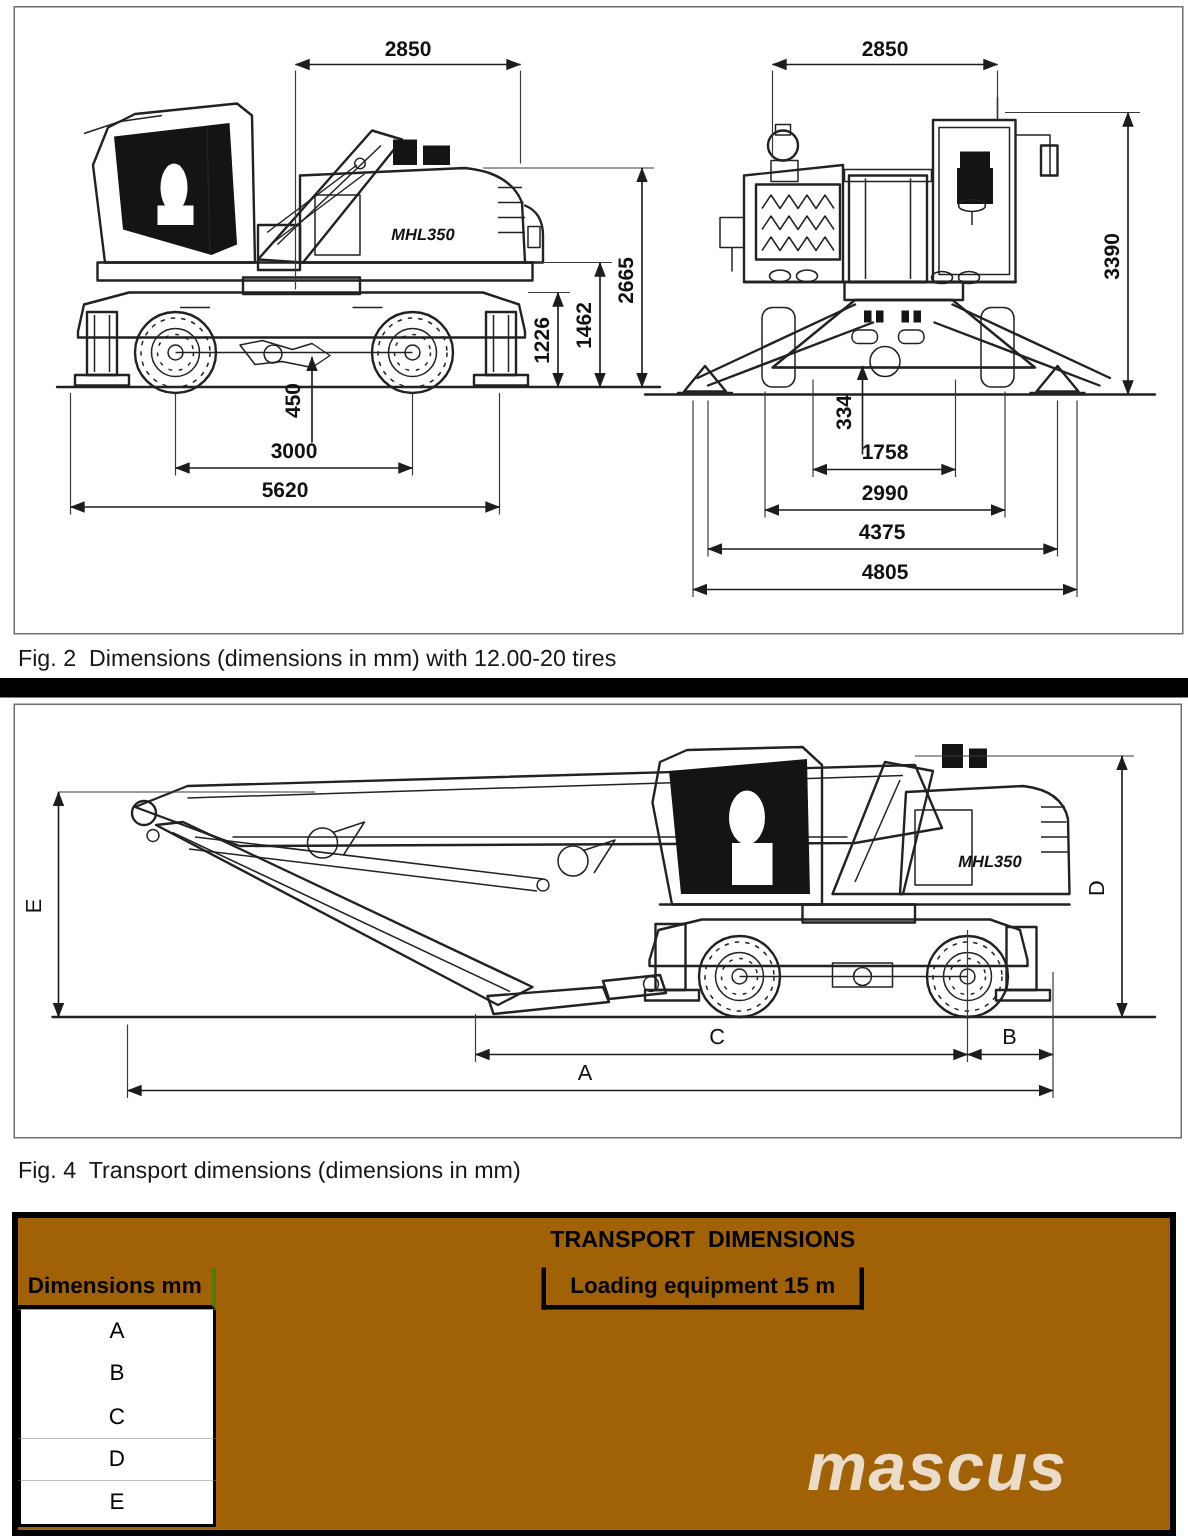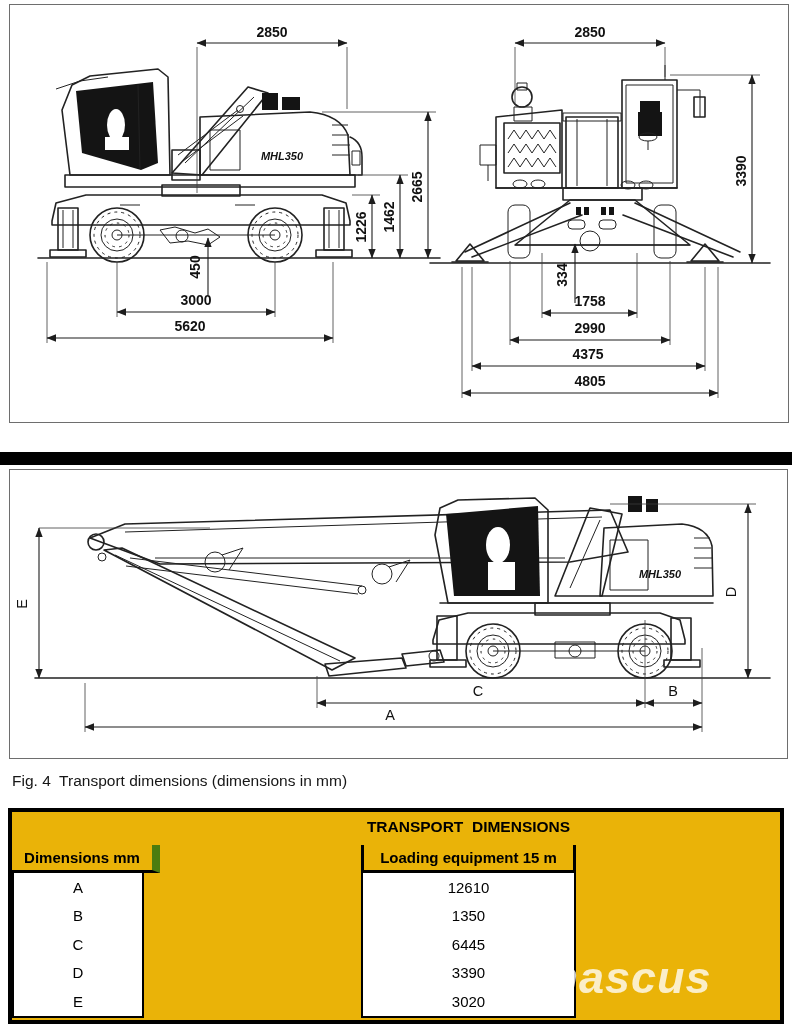--- a/index.html
+++ b/index.html
@@ -6,27 +6,27 @@
   .page{position:relative;width:792px;height:1024px;background:#fff;overflow:hidden;
         font-family:"Liberation Sans",sans-serif;color:#141414;}
   .figbox{position:absolute;border:1.5px solid #6e6e6e;background:#fff;box-sizing:border-box;}
   #fig2box{left:9px;top:4px;width:780px;height:419px;}
   #fig3box{left:9px;top:469px;width:779px;height:290px;}
   .figbox svg{position:absolute;left:0;top:0;}
   .caption{position:absolute;left:12px;font-size:15.5px;color:#161616;white-space:pre;}
   #cap2{top:431px;}
   #cap3{top:772px;}
   .sepbar{position:absolute;left:0;top:452px;width:792px;height:13px;background:#000;}
-  .tbl{position:absolute;left:8px;top:808px;width:776px;height:216px;background:#eab308;
+  .tbl{position:absolute;left:8px;top:808px;width:776px;height:216px;background:#a16207;
        border:4px solid #000;box-sizing:border-box;padding-left:45px;}
   .tbl-title{position:absolute;left:345px;top:6px;width:223px;text-align:center;
        font-weight:bold;font-size:15.5px;white-space:pre;color:#000;}
   .hcell{position:absolute;top:33px;height:28px;display:flex;align-items:center;justify-content:center;
        font-weight:bold;font-size:15px;box-sizing:border-box;border-bottom:3px solid #000;color:#000;}
-  #hcell-dim{left:0;width:148px;border-right:8px solid #4d7c0f;}
+  #hcell-dim{left:0;width:132px;border-right:3px solid #4d7c0f;}
   #hcell-val{left:349px;width:215px;border-left:3px solid #000;border-right:3px solid #000;}
   .col{position:absolute;top:61px;display:flex;flex-direction:column;}
   #col-dim{left:0;width:132px;}
   #col-val{left:349px;width:215px;}
   .dcell{height:30.5px;background:#fff;border:2px solid #000;border-top:none;box-sizing:border-box;
        margin-top:-2px;display:flex;align-items:center;justify-content:center;font-size:15px;color:#000;}
   .dcell:first-child{margin-top:0;}
   .wm{position:absolute;left:538px;top:952px;font-size:45px;font-weight:bold;font-style:italic;
       letter-spacing:1px;color:rgba(255,255,255,0.78);z-index:6;}
   
@@ -252,20 +252,21 @@
         <text class="dtx" x="578" y="354">4375</text>
 
         <line class="ext" x1="452" y1="262" x2="452" y2="393"></line>
         <line class="ext" x1="708" y1="262" x2="708" y2="393"></line>
         <line class="dim" x1="452" y1="388" x2="708" y2="388"></line>
         <text class="dtx" x="580" y="381">4805</text>
       </g>
     </svg>
   </div>
 
+  <div class="caption" id="cap2">Fig. 2  Dimensions (dimensions in mm) with 12.00-20 tires</div>
 
   <div class="sepbar"></div>
 
   <div class="figbox" id="fig3box">
     <svg width="776" height="287" viewBox="0 0 776 287">
       <g>
         <line class="ol" x1="25" y1="208" x2="760" y2="208"></line>
 
         <g>
           <path class="ol" d="M80,68 L115,54 L600,40 L618,82 L560,92 L150,94 Z"></path>
@@ -367,24 +368,17 @@
     <div class="tbl-title">TRANSPORT  DIMENSIONS</div>
     <div class="hcell" id="hcell-dim">Dimensions mm</div>
     <div class="hcell" id="hcell-val">Loading equipment 15 m</div>
     <div class="col" id="col-dim">
       <div class="dcell">A</div>
       <div class="dcell">B</div>
       <div class="dcell">C</div>
       <div class="dcell">D</div>
       <div class="dcell">E</div>
     </div>
-    <div class="col" id="col-val">
-      <div class="dcell">12610</div>
-      <div class="dcell">1350</div>
-      <div class="dcell">6445</div>
-      <div class="dcell">3390</div>
-      <div class="dcell">3020</div>
-    </div>
   </div>
 
   <div class="wm">mascus</div>
 
 </div>
 
 </body></html>

